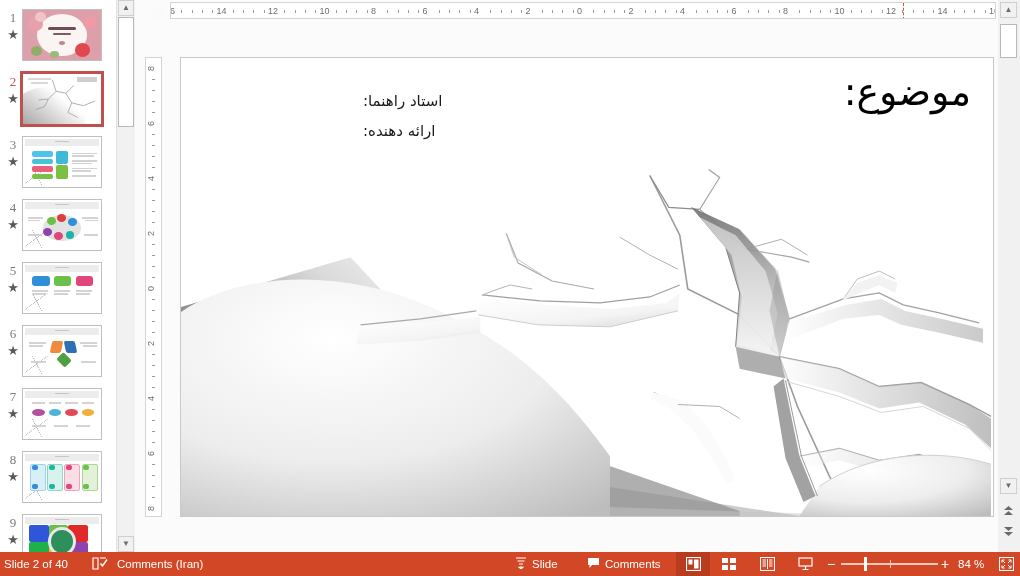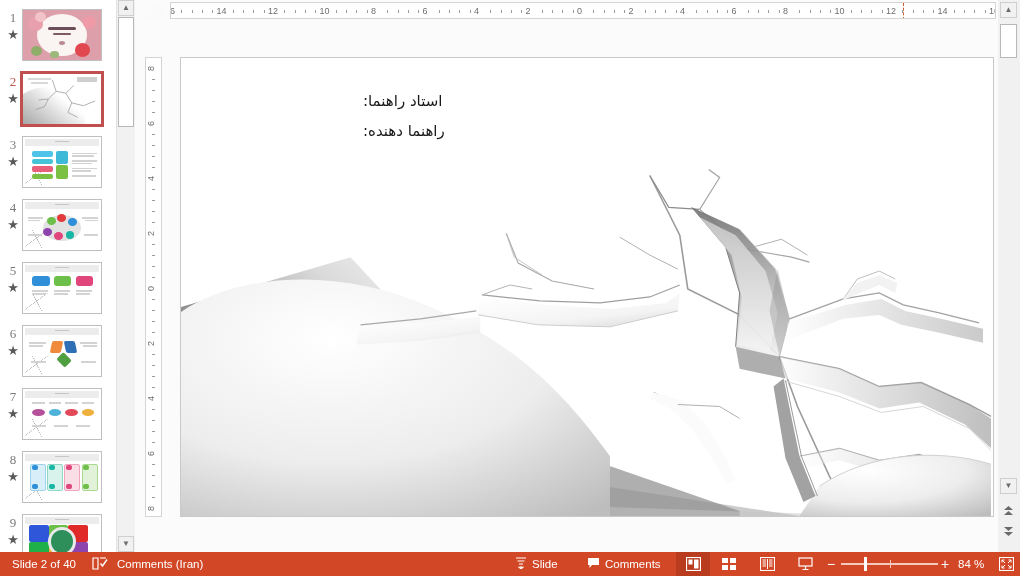--- a/index.html
+++ b/index.html
@@ -660,22 +660,23 @@
             <path d="M598 212 L610 262 L600 300 L590 254 Z" fill="#8a8a8a" opacity="0.35"></path>
 
             <path d="M604 322 L620 400 L636 440 L624 446 L606 402 L594 330 Z" fill="#707070" opacity="0.65"></path>
             <path d="M606 324 L622 400 L638 440" stroke="#9a9a9a" stroke-width="1" fill="none"></path>
           </g>
 
           <path d="M0 440 L814 440 L814 460 L0 460 Z" fill="#ffffff" opacity="0.0"></path>
         </svg>
       </div>
 
+      <div class="slide-title">موضوع:</div>
       <div class="slide-line" id="sub1">استاد راهنما:</div>
-      <div class="slide-line" id="sub2">راهنما دهنده:</div>
+      <div class="slide-line" id="sub2">ارائه دهنده:</div>
     </div>
   </div>
 
   <div id="main-scroll">
     <div class="sb-btn" style="top:2px;left:2px;width:17px">▲</div>
     <div class="sb-thumb" style="top:24px;height:34px"></div>
     <div class="sb-btn" style="top:478px;left:2px;width:17px">▼</div>
     <div class="sb-btn" style="top:503px;left:2px;width:17px;border:none;background:transparent;color:#5a5a5a">
       <svg width="11" height="10" viewBox="0 0 11 10">
           <path d="M5.5 0 L10 4 L1 4 Z" fill="#6a6a6a"></path>
@@ -685,21 +686,21 @@
     <div class="sb-btn" style="top:524px;left:2px;width:17px;border:none;background:transparent">
       <svg width="11" height="10" viewBox="0 0 11 10">
           <path d="M5.5 4 L1 0 L10 0 Z" fill="#6a6a6a"></path>
           <path d="M5.5 9 L1 5 L10 5 Z" fill="#6a6a6a"></path>
         </svg>
     </div>
   </div>
 
   <div id="status">
 
-    <div class="st-item" style="left:12px">Slide 2 of 40</div>
+    <div class="st-item" style="left:4px">Slide 2 of 40</div>
 
     <div class="st-item" style="left:92px">
       <svg width="16" height="14" viewBox="0 0 16 14">
         <path d="M1 1 L6 1 L6 12 L1 12 Z" fill="none" stroke="#ffffff" stroke-width="1.2"></path>
         <path d="M8.5 6.5 L10.5 9 L15 2.5" fill="none" stroke="#ffffff" stroke-width="1.4"></path>
         <path d="M8 1 L14 1" stroke="#ffffff" stroke-width="1.1"></path>
       </svg>
     </div>
 
     <div class="st-item" style="left:117px">Comments (Iran)</div>

